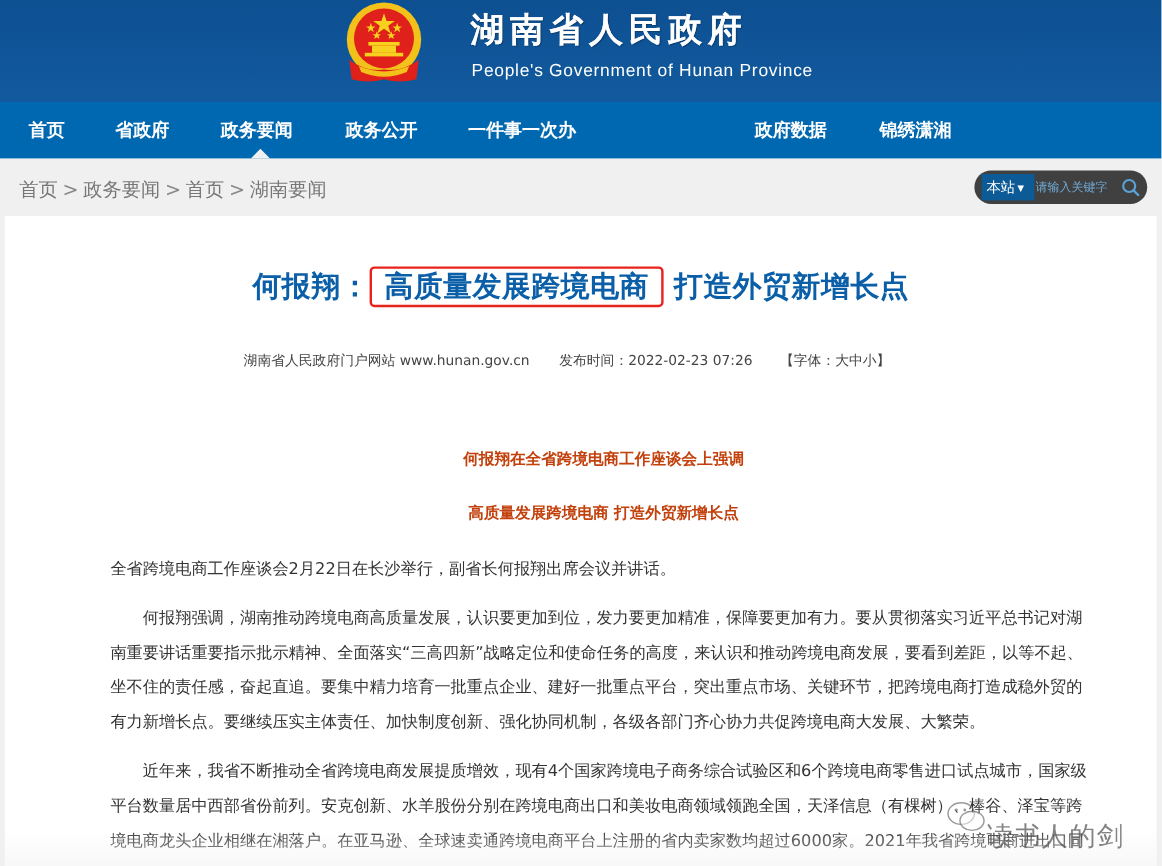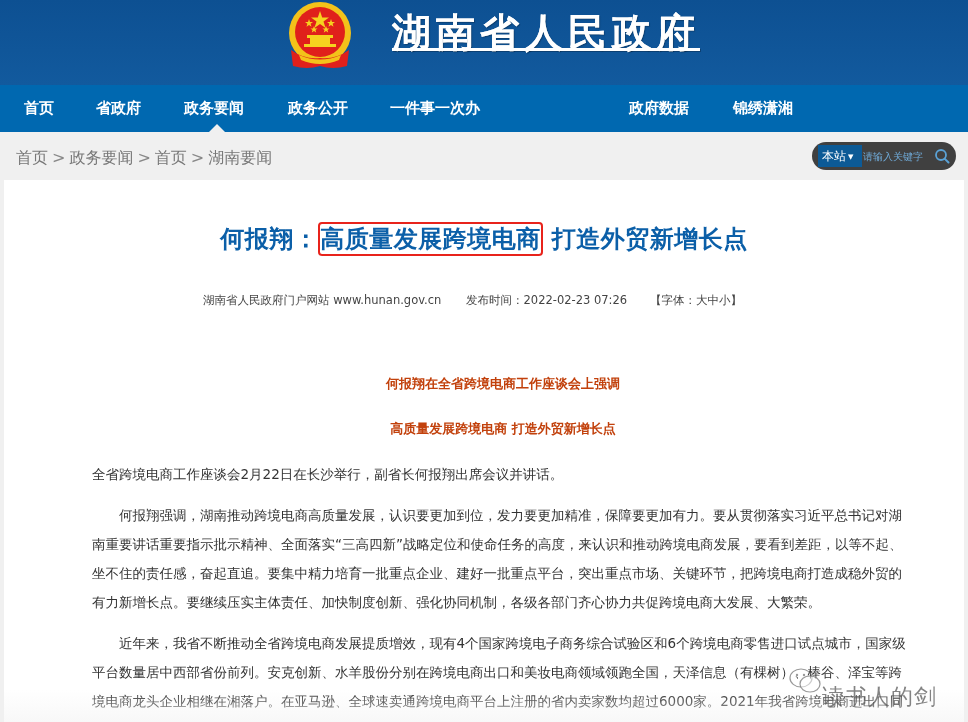--- a/index.html
+++ b/index.html
@@ -2,23 +2,23 @@
 <html><head>
   <meta charset="utf-8">
   <style>
     * { box-sizing: border-box; margin: 0; padding: 0; }
     html, body { width: 968px; height: 722px; overflow: hidden; background: #f0f0f0; }
     body { font-family: "DejaVu Sans", "Liberation Sans", sans-serif; position: relative; }
 
     .header { position: absolute; left: 0; top: 0; width: 968px; height: 85px; background: #0f5597;
       background: linear-gradient(180deg, #0d5092 0%, #125a9e 100%); }
     .emblem { position: absolute; left: 285px; top: 0; width: 70px; height: 72px; }
-    .site-title-cn { position: absolute; left: 392px; top: 6px; font-size: 39px; font-weight: bold; color: #ffffff;
+    .site-title-cn { position: absolute; left: 392px; top: 6px; font-size: 28px; font-weight: bold; color: #ffffff;
       letter-spacing: 5px; font-family: "DejaVu Sans", sans-serif; text-shadow: 1px 1px 1px rgba(0,0,0,0.25);
-      background: linear-gradient(180deg, #ffffff 40%, #d8e2ec 100%); text-decoration: underline; -webkit-background-clip: text; }
+      background: linear-gradient(180deg, #ffffff 40%, #d8e2ec 100%); -webkit-background-clip: text; }
     .site-title-en { position: absolute; left: 393px; top: 51px; font-size: 14.5px; color: #ffffff; letter-spacing: 0.6px;
       font-family: "Liberation Sans", sans-serif; }
 
     .nav { position: absolute; left: 0; top: 85px; width: 968px; height: 47px; background: #0068b0; }
     .nav-item { position: absolute; top: 0; height: 47px; line-height: 47px; color: #ffffff; font-size: 15px; font-weight: bold; white-space: nowrap; }
     .nav-active-caret { position: absolute; left: 209px; top: 124px; width: 0; height: 0;
       border-left: 8px solid transparent; border-right: 8px solid transparent; border-bottom: 8px solid #f0f0f0; }
 
     .breadcrumb { position: absolute; left: 16px; top: 148px; font-size: 16px; color: #777777; white-space: nowrap; }
     .breadcrumb .sep { margin: 0 4px; color: #888; }
@@ -29,21 +29,21 @@
     .search-scope .caret { display: inline-block; font-size: 7px; vertical-align: middle; margin-left: 2px; }
     .search-input { position: absolute; left: 51px; top: 4px; width: 70px; height: 20px; border: none; background: transparent;
       font-size: 10px; color: #6fa9d6; outline: none; font-family: "DejaVu Sans", sans-serif; }
     .search-input::placeholder { color: #6fa9d6; }
     .search-icon { position: absolute; left: 122px; top: 6px; width: 16px; height: 16px; }
 
     .content { position: absolute; left: 4px; top: 180px; width: 960px; height: 542px; background: #ffffff; }
 
     .title { position: absolute; left: 0; top: 42px; width: 960px; text-align: center; font-size: 24px; color: #0b5fa8; white-space: nowrap;
       font-family: "DejaVu Sans", sans-serif; letter-spacing: 0.5px; }
-    .title .hl { display: inline-block; border: 2.5px solid #e8231b; border-radius: 4px; padding: 0 0; line-height: 30px; }
+    .title .hl { display: inline-block; border: 2.5px solid #e8231b; border-radius: 4px; padding: 0 10px; line-height: 30px; }
 
     .meta { position: absolute; top: 113px; font-size: 11.5px; color: #444; white-space: nowrap; }
     .meta-font-sizes span { margin: 0 3px; }
 
     .article { position: absolute; left: 88px; top: 190px; width: 822px; font-size: 13.5px; color: #333; line-height: 29px; }
     .sub-heading { text-align: center; font-weight: bold; color: #c2410c; font-size: 13px; height: 45px; line-height: 28px; }
     .para { text-indent: 2em; margin-bottom: 12px; }
     .para.first { margin-top: 0; text-indent: 0; }
 
     .right-edge { position: absolute; left: 964px; top: 180px; width: 4px; height: 542px; background: #f0f0f0; }
@@ -65,20 +65,21 @@
     <polygon points="46,19 47,22 50,22 47.6,23.8 48.5,26.8 46,25 43.5,26.8 44.4,23.8 42,22 45,22" fill="#f6d21f"></polygon>
     <polygon points="29,26 30,28.5 32.5,28.5 30.5,30 31.2,32.5 29,31 26.8,32.5 27.5,30 25.5,28.5 28,28.5" fill="#f6d21f"></polygon>
     <polygon points="41,26 42,28.5 44.5,28.5 42.5,30 43.2,32.5 41,31 38.8,32.5 39.5,30 37.5,28.5 40,28.5" fill="#f6d21f"></polygon>
     <rect x="22" y="35" width="26" height="3" fill="#f6d21f"></rect>
     <rect x="25" y="38" width="20" height="6" fill="#f6d21f"></rect>
     <rect x="19" y="44" width="32" height="3" fill="#f6d21f"></rect>
     <path d="M6 50 Q20 60 35 58 Q50 60 64 50 L62 66 Q48 70 35 66 Q22 70 8 66 Z" fill="#e0201b"></path>
     <path d="M14 55 Q35 64 56 55 L54 60 Q35 68 16 60 Z" fill="#f3c21a"></path>
   </svg>
   <div class="site-title-cn">湖南省人民政府</div>
+  <div class="site-title-en">People's Government of Hunan Province</div>
 </div>
 
 <div class="nav">
   <a class="nav-item" style="left:24px">首页</a>
   <a class="nav-item" style="left:96px">省政府</a>
   <a class="nav-item" style="left:184px">政务要闻</a>
   <a class="nav-item" style="left:390px">一件事一次办</a>
   <a class="nav-item" style="left:288px">政务公开</a>
   <a class="nav-item" style="left:629px">政府数据</a>
   <a class="nav-item" style="left:733px">锦绣潇湘</a>

